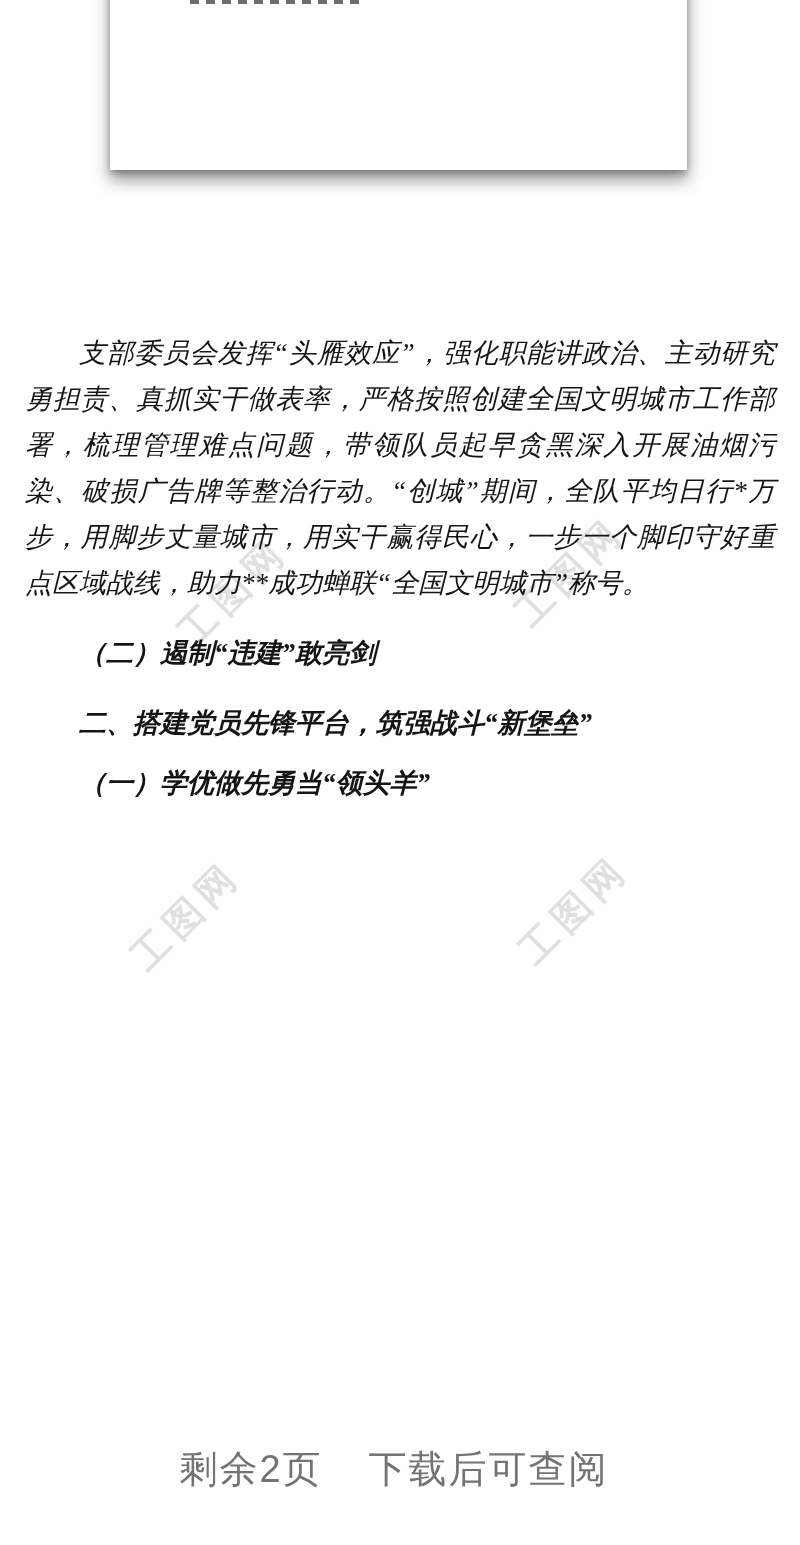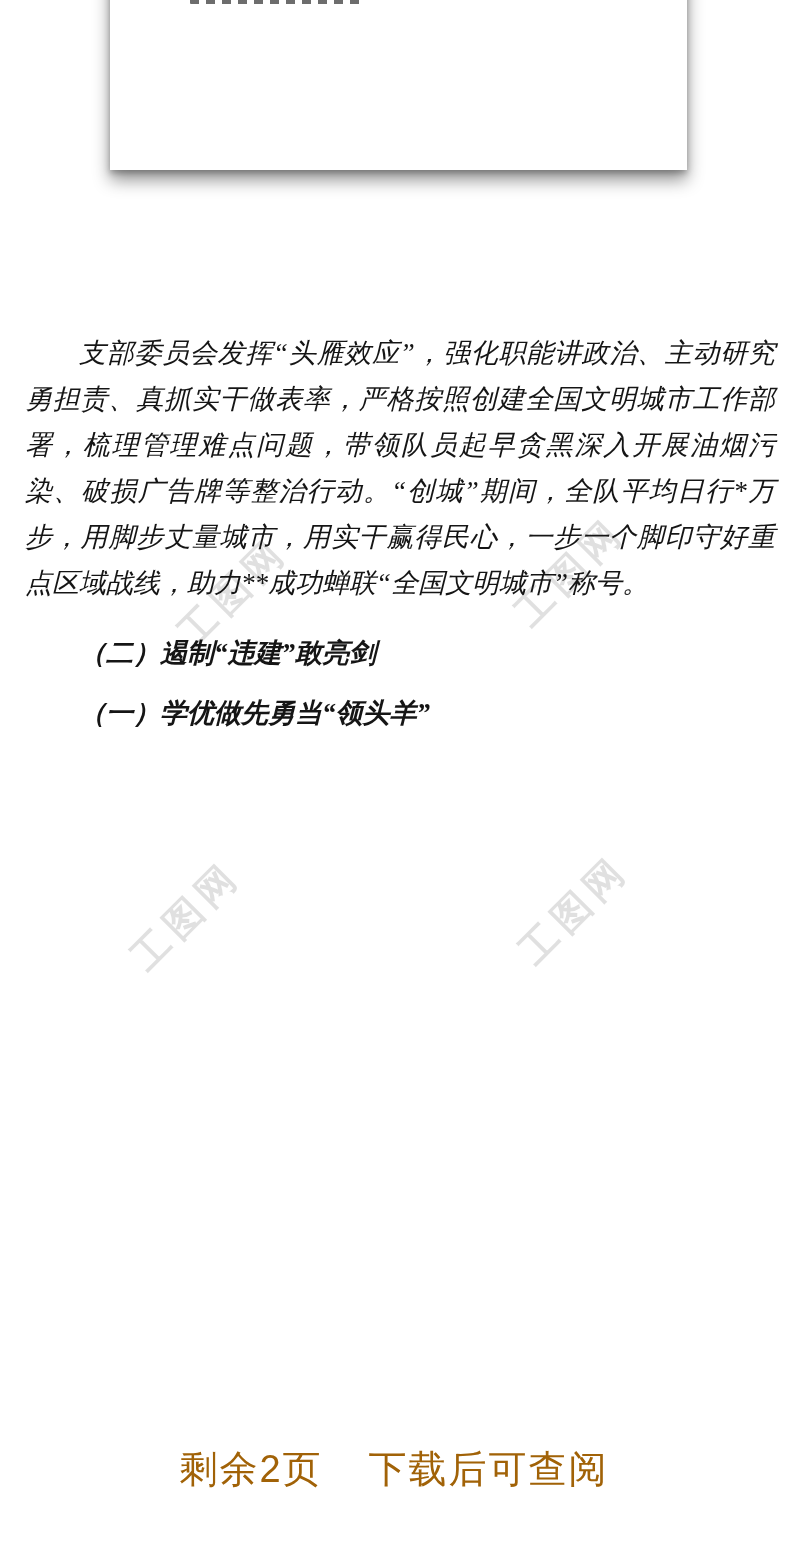--- a/index.html
+++ b/index.html
@@ -65,21 +65,21 @@
   .mt-h2 { margin-top: 14px !important; }
   .mt-p  { margin-top: 16px !important; }
 
   
   .footer {
     position: absolute;
     left: 0; top: 1444px;
     width: 788px;
     text-align: center;
     z-index: 3;
-    color: #a16207;
+    color: #737373;
     font-family: "Liberation Sans", "DejaVu Sans", sans-serif;
     font-size: 38px;
     font-weight: 400;
     letter-spacing: 2px;
   }
   .footer .gap { display: inline-block; width: 46px; }
 </style>
 </head>
 <body>
 
@@ -88,19 +88,20 @@
 </div>
 
 <div class="wm" style="left:233px; top:592px;">工图网</div>
 <div class="wm" style="left:570px; top:572px;">工图网</div>
 <div class="wm" style="left:186px; top:916px;">工图网</div>
 <div class="wm" style="left:574px; top:910px;">工图网</div>
 
 <div class="doc">
   <p>支部委员会发挥“头雁效应”，强化职能讲政治、主动研究勇担责、真抓实干做表率，严格按照创建全国文明城市工作部署，梳理管理难点问题，带领队员起早贪黑深入开展油烟污染、破损广告牌等整治行动。“创城”期间，全队平均日行*万步，用脚步丈量城市，用实干赢得民心，一步一个脚印守好重点区域战线，助力**成功蝉联“全国文明城市”称号。</p>
   <h3 class="mt-h">（二）遏制“违建”敢亮剑</h3>
+  <h2 class="mt-h">二、搭建党员先锋平台，筑强战斗“新堡垒”</h2>
   <h3 class="mt-h2">（一）学优做先勇当“领头羊”</h3>
 
 </div>
 
 <div class="footer">
   <span>剩余2页</span><span class="gap"></span><span>下载后可查阅</span>
 </div>
 
 </body></html>

